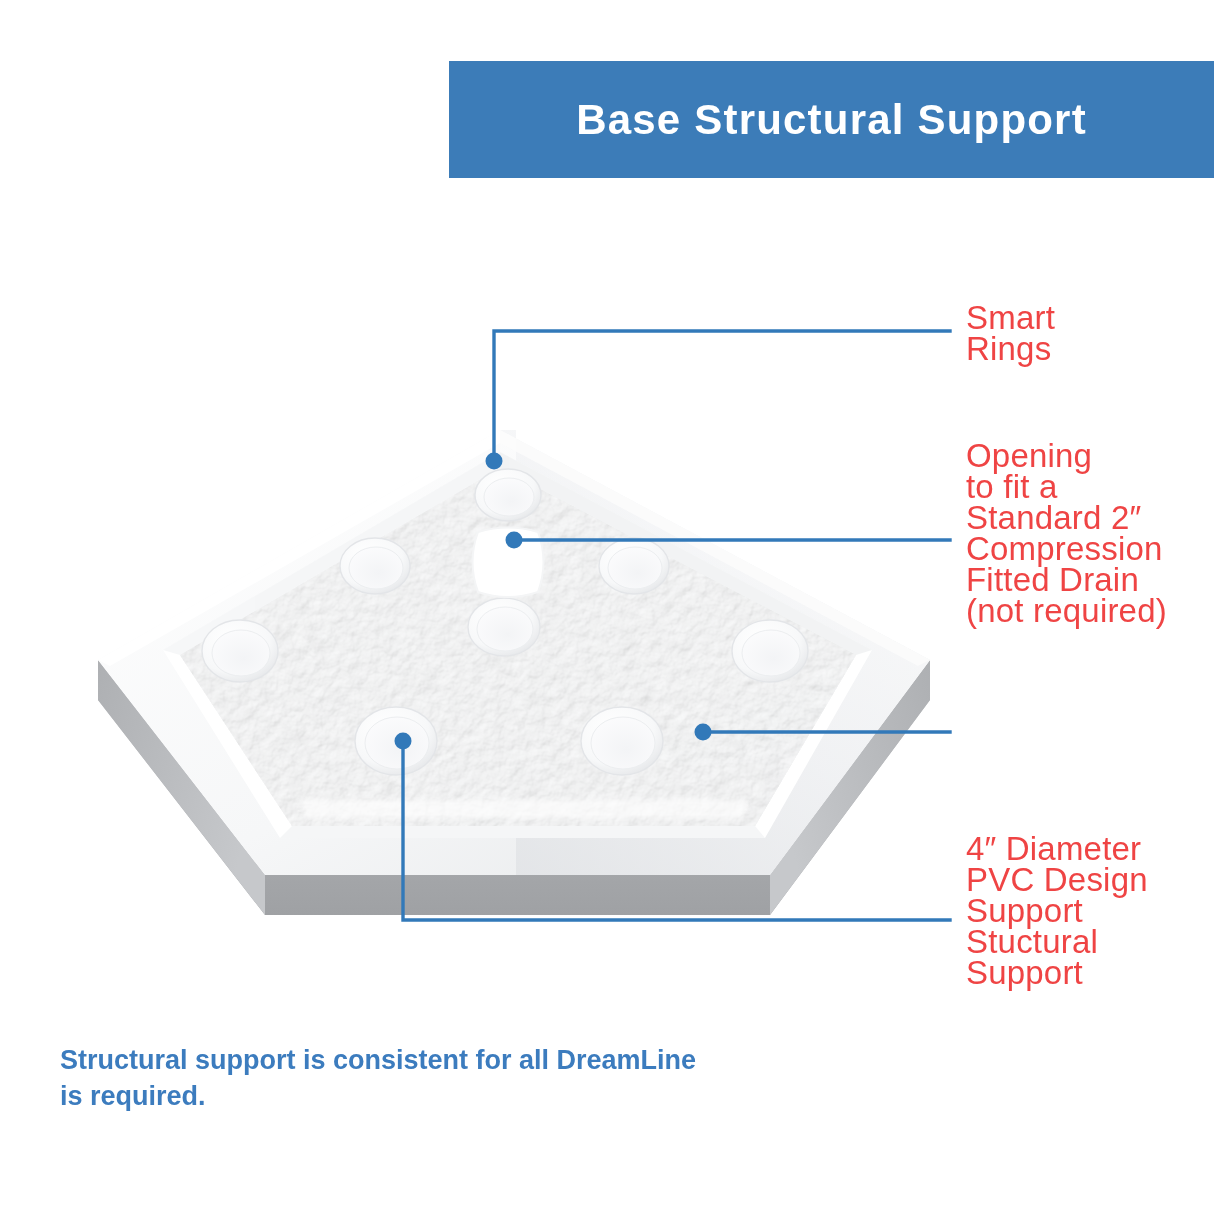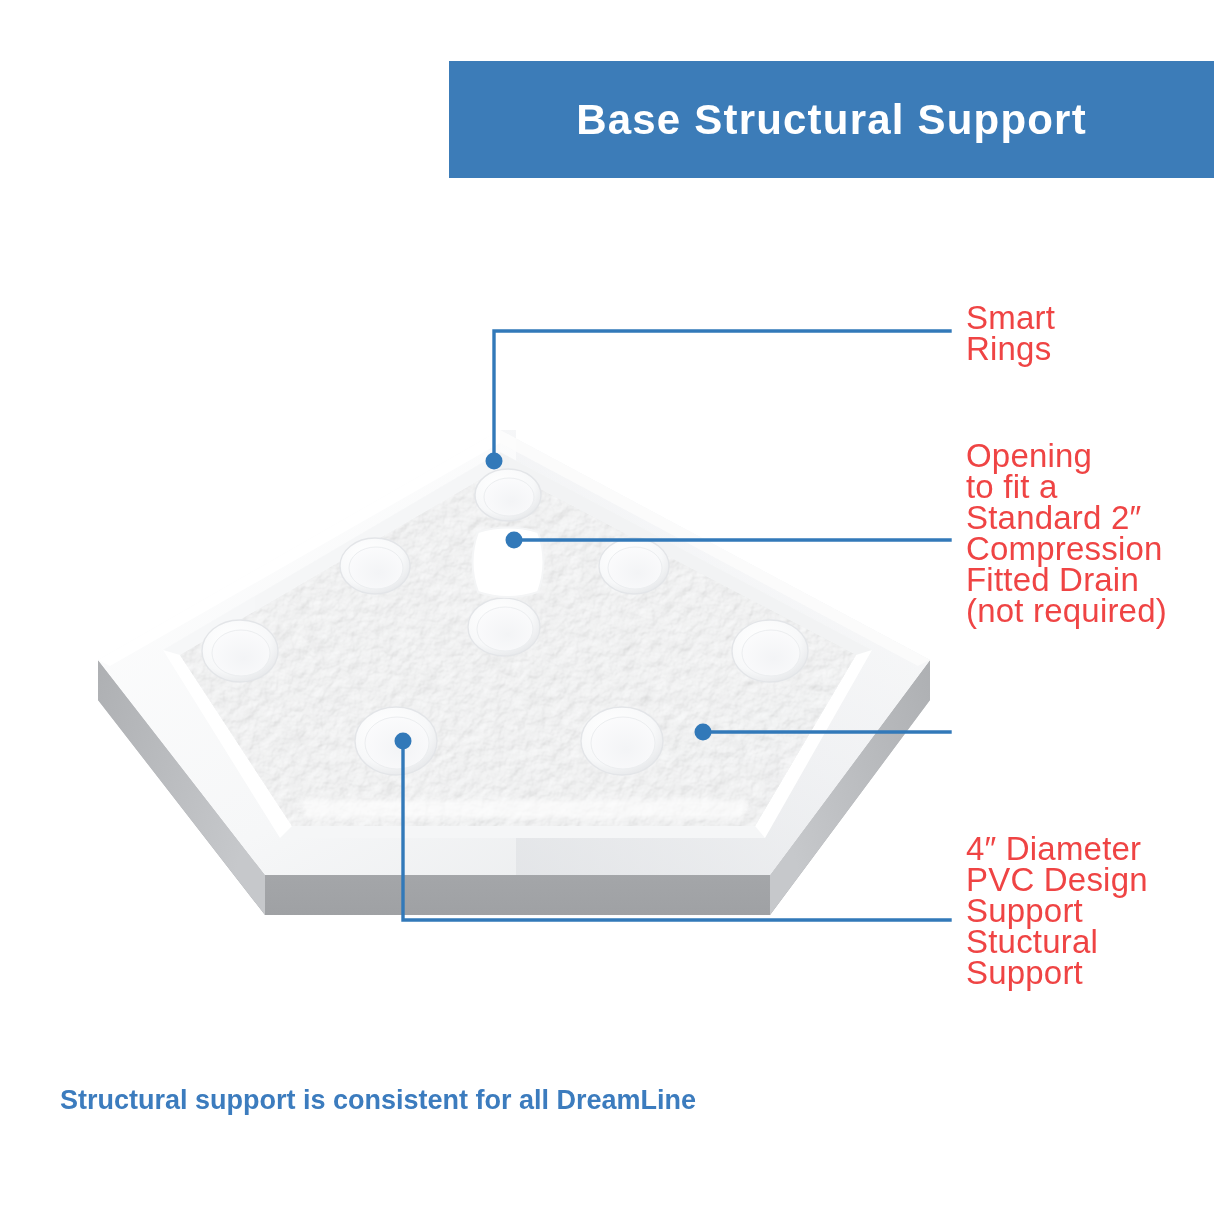--- a/index.html
+++ b/index.html
@@ -45,21 +45,20 @@
 
   
   .footnote {
     position:absolute;
     left:60px; top:1042px;
     width:760px;
     color:#3c7cbe;
     font-weight:bold;
     font-size:27px;
     line-height:36px;
-    margin-top:40px;
   }
   .footnote .ln { display:block; white-space:nowrap; }
 
   
   .art, .leaders {
     position:absolute; left:0; top:0;
     width:1214px; height:1214px;
     pointer-events:none;
   }
 </style>
@@ -260,15 +259,16 @@
   <div class="callout" id="callout-pvc">
     <span class="ln">4″ Diameter</span>
     <span class="ln">PVC Design</span>
     <span class="ln">Support</span>
     <span class="ln">Stuctural</span>
     <span class="ln">Support</span>
   </div>
 
   <div class="footnote">
     <span class="ln">Structural support is consistent for all DreamLine</span>
+    <span class="ln">is required.</span>
   </div>
 
 </div>
 
 </body></html>

